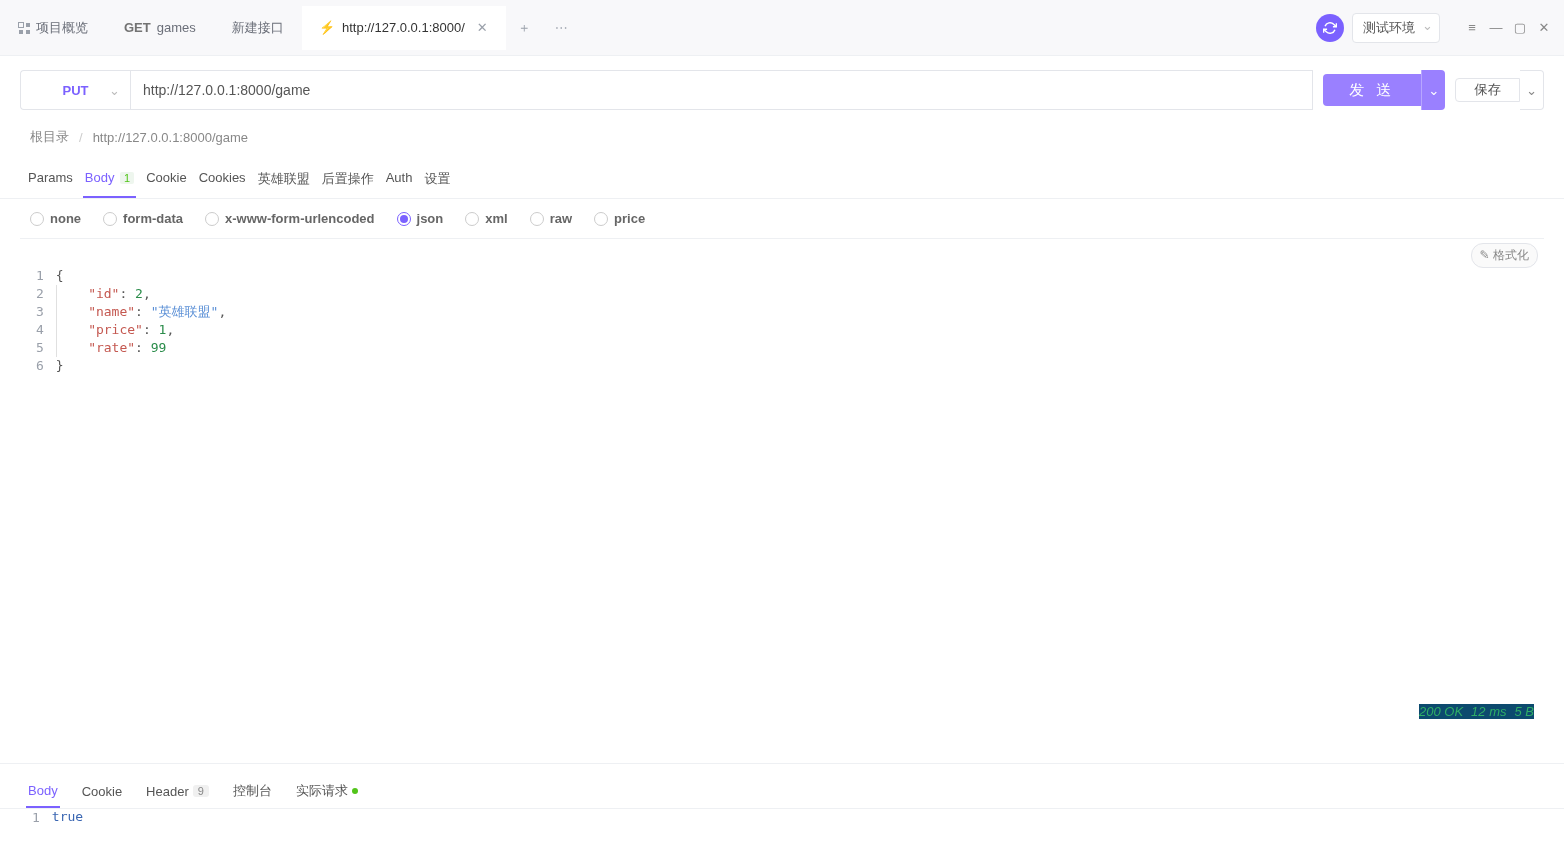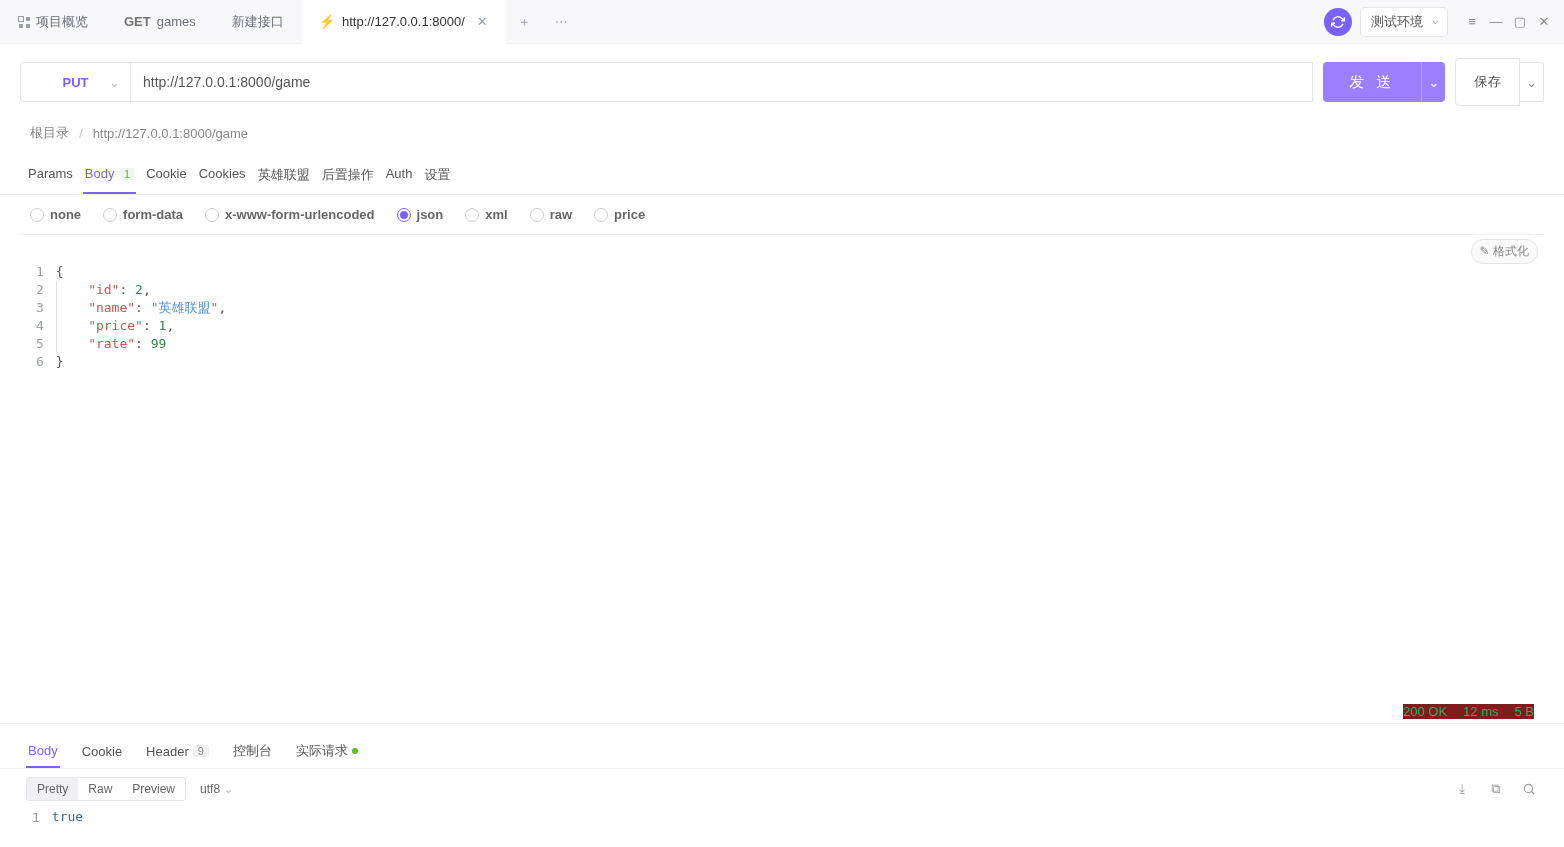--- a/index.html
+++ b/index.html
@@ -1,35 +1,35 @@
 <!DOCTYPE html>
 <html><head>
 <meta charset="utf-8">
 <style>
 * { box-sizing: border-box; margin: 0; padding: 0; }
 body { font-family: -apple-system, BlinkMacSystemFont, "Segoe UI", "PingFang SC", "Microsoft YaHei", sans-serif; font-size: 13px; color: #333; background: #fff; width: 1564px; height: 847px; overflow: hidden; display: flex; flex-direction: column; }
-.tabbar { display: flex; align-items: center; height: 44px; border-bottom: 1px solid #eef0f3; background: #f8f8fa; }
+.tabbar { display: flex; align-items: center; height: 56px; border-bottom: 1px solid #eef0f3; background: #f8f8fa; }
 .tabbar .tab { display: flex; align-items: center; padding: 0 18px; height: 44px; color: #6b6f79; cursor: pointer; gap: 6px; font-size: 13px; }
 .tabbar .tab.active { background: #fff; color: #333; border-top: 0; }
 .tabbar .tab .method-get { color: #737373; font-weight: 600; }
 .tabbar .tab .bolt { color: #7b61ff; font-weight: bold; }
 .tabbar .tab .close { color: #9aa0aa; margin-left: 6px; }
 .tabbar .plus, .tabbar .more { color: #9aa0aa; padding: 0 12px; cursor: pointer; }
 .tabbar .spacer { flex: 1; }
 .tabbar .refresh-btn { width: 28px; height: 28px; border-radius: 50%; background: #7b61ff; color: #fff; display: flex; align-items: center; justify-content: center; margin-right: 8px; cursor: pointer; }
-.tabbar .env-select { border: 1px solid #e3e5ea; background: #fff; border-radius: 4px; padding: 5px 24px 5px 10px; color: #555; margin-right: 12px; cursor: pointer; position: relative; }
+.tabbar .env-select { border: 1px solid #e3e5ea; background: #fff; border-radius: 4px; padding: 5px 24px 5px 10px; color: #555; margin-right: 20px; cursor: pointer; position: relative; }
 .tabbar .env-select::after { content: "⌄"; position: absolute; right: 6px; top: 4px; color: #bbb; }
 .tabbar .iconbtn { color: #888; width: 24px; text-align: center; cursor: pointer; }
 .url-row { display: flex; align-items: center; padding: 14px 20px; gap: 0; }
 .method-select { border: 1px solid #e3e5ea; border-right: none; background: #fff; height: 40px; width: 110px; display: flex; align-items: center; justify-content: center; color: #7b61ff; font-weight: 600; border-radius: 4px 0 0 4px; cursor: pointer; position: relative; }
 .method-select::after { content: "⌄"; position: absolute; right: 10px; color: #bbb; font-weight: normal; }
 .url-input { flex: 1; border: 1px solid #e3e5ea; height: 40px; padding: 0 12px; font-size: 14px; color: #555; outline: none; }
-.send-btn { height: 40px; background: #9a80ff; color: #fff; border: none; padding: 0 26px; font-size: 15px; margin-left: 10px; border-radius: 4px 0 0 4px; cursor: pointer; letter-spacing: 4px; }
+.send-btn { height: 32px; background: #9a80ff; color: #fff; border: none; padding: 0 26px; font-size: 15px; margin-left: 10px; border-radius: 4px 0 0 4px; cursor: pointer; letter-spacing: 4px; }
 .send-dd { height: 40px; width: 24px; background: #9a80ff; color: #fff; border: none; border-left: 1px solid rgba(255,255,255,.3); border-radius: 0 4px 4px 0; cursor: pointer; }
-.save-btn { height: 48px; border: 1px solid #e3e5ea; background: #fff; padding: 0 18px; margin-left: 10px; border-radius: 4px 0 0 4px; cursor: pointer; color: #555; }
+.save-btn { height: 24px; border: 1px solid #e3e5ea; background: #fff; padding: 0 18px; margin-left: 10px; border-radius: 4px 0 0 4px; cursor: pointer; color: #555; }
 .save-dd { height: 40px; width: 24px; border: 1px solid #e3e5ea; border-left: none; background: #fff; border-radius: 0 4px 4px 0; cursor: pointer; color: #888; }
 .breadcrumb { display: flex; align-items: center; gap: 10px; padding: 4px 30px 14px; color: #888; font-size: 13px; }
 .breadcrumb .sep { color: #ccc; }
 .req-tabs { display: flex; gap: 8px; padding: 0 26px; border-bottom: 1px solid #eef0f3; }
 .req-tabs .rtab { padding: 10px 2px; color: #555; cursor: pointer; font-size: 13px; }
 .req-tabs .rtab.active { color: #7b61ff; border-bottom: 2px solid #7b61ff; }
 .req-tabs .rtab .badge { background: #eef6ee; color: #52c41a; font-size: 11px; padding: 0 4px; border-radius: 2px; margin-left: 2px; }
 .body-type-row { display: flex; gap: 22px; padding: 12px 30px; align-items: center; }
 .radio { display: flex; align-items: center; gap: 6px; color: #666; cursor: pointer; font-weight: bold; }
 .radio .dot { width: 14px; height: 14px; border: 1px solid #ccc; border-radius: 50%; display: inline-block; position: relative; }
@@ -54,21 +54,21 @@
 .resp-toolbar { display: flex; align-items: center; padding: 8px 26px; gap: 4px; }
 .resp-toolbar .seg { border: 1px solid #e3e5ea; border-radius: 3px; overflow: hidden; display: flex; }
 .resp-toolbar .seg .s { padding: 4px 10px; font-size: 12px; color: #666; cursor: pointer; }
 .resp-toolbar .seg .s.active { background: #f0f0f2; }
 .resp-toolbar .enc { margin-left: 10px; font-size: 12px; color: #666; cursor: pointer; }
 .resp-toolbar .tspacer { flex: 1; }
 .resp-toolbar .ti { color: #999; margin-left: 14px; cursor: pointer; width: 16px; text-align: center; }
 .resp-body { display: flex; padding: 0 26px 20px; font-family: "Lucida Console", Monaco, monospace; font-size: 13px; }
 .resp-body .gutter { padding-left: 6px; }
 .resp-body .val { color: #3a66b2; }
-.status-line { position: absolute; right: 30px; bottom: 128px; color: #2fae67; font-size: 13px; display: flex; gap: 16px; background: #7f1d1d; }
+.status-line { position: absolute; right: 30px; bottom: 128px; color: #2fae67; font-size: 13px; display: flex; gap: 8px; background: #0c4a6e; font-style: italic; }
 .grid-icon { display: inline-block; width: 12px; height: 12px; position: relative; }
 .grid-icon::before, .grid-icon::after { content: ""; position: absolute; border: 1px solid #9aa0aa; width: 4px; height: 4px; }
 .grid-icon::before { top: 0; left: 0; box-shadow: 7px 0 0 -1px #9aa0aa, 0 7px 0 -1px #9aa0aa, 7px 7px 0 -1px #9aa0aa; }
 svg { display: block; }
 </style>
 </head>
 <body>
 
 <div class="tabbar">
   <div class="tab">
@@ -198,39 +198,20 @@
     <div class="rtab">
       <span>Header</span>
       <span class="badge2">9</span>
     </div>
     <div class="rtab">控制台</div>
     <div class="rtab">
       <span>实际请求</span>
       <span class="dotg"></span>
     </div>
   </div>
-  <div class="resp-toolbar">
-    <div class="seg">
-      <div class="s active">Pretty</div>
-      <div class="s">Raw</div>
-      <div class="s">Preview</div>
-    </div>
-    <div class="enc">
-      <span>utf8</span> <span style="color:#bbb;">⌄</span>
-    </div>
-    <div class="tspacer"></div>
-    <div class="ti">⤓</div>
-    <div class="ti">⧉</div>
-    <div class="ti">
-      <svg width="14" height="14" viewBox="0 0 24 24" fill="none" stroke="#999" stroke-width="2">
-          <circle cx="11" cy="11" r="7"></circle>
-          <line x1="21" y1="21" x2="16.65" y2="16.65"></line>
-        </svg>
-    </div>
-  </div>
   <div class="resp-body">
     <div class="gutter">
       <div>1</div>
     </div>
     <div>
         <div class="val">true</div>
       </div>
   </div>
 </div>
 

